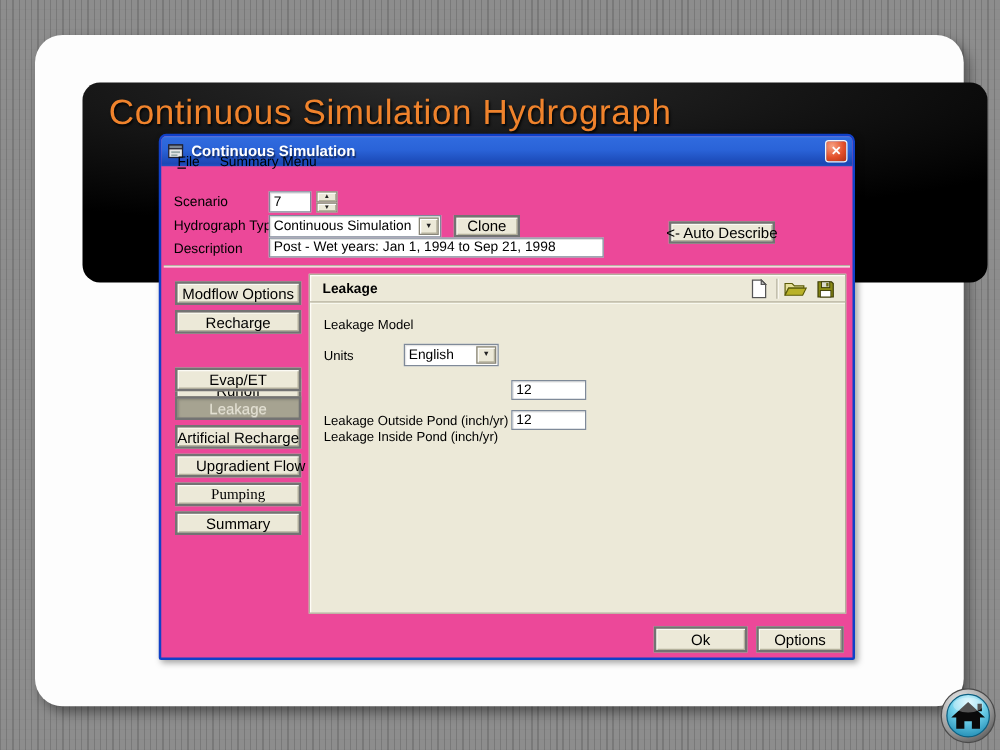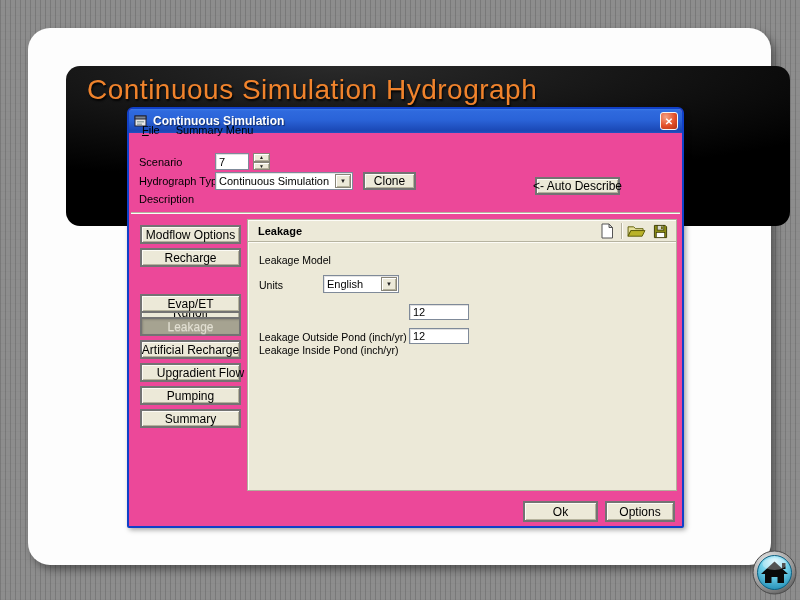--- a/index.html
+++ b/index.html
@@ -163,32 +163,33 @@
   </div>
 
   <div class="fieldlabel" style="top:66px;">Hydrograph Type</div>
   <div class="combo" style="left:86px; top:63px; width:138px; height:18px;">
     <span class="val">Continuous Simulation</span>
     <span class="drop">▼</span>
   </div>
   <div class="btn3d" style="left:234px; top:63px; width:53px; height:18px;">Clone</div>
 
   <div class="fieldlabel" style="top:84px;">Description</div>
+  <input class="tb" style="left: 86px; top: 81px; width: 268px; height: 16px;" value="Post - Wet years: Jan 1, 1994 to Sep 21, 1998">
   <div class="btn3d" style="left:360px; top:68px; width:85px; height:18px;margin-left:46px;">&lt;- Auto Describe</div>
 
   <div class="separator" style="top:103px;"></div>
 
   <div class="btn3d side-btn" style="top:116px;">Modflow Options</div>
   <div class="btn3d side-btn" style="top:139px;">Recharge</div>
   <div class="btn3d side-btn" style="top:162px;margin-top:32px;">Runoff</div>
   <div class="btn3d side-btn" style="top:185px;">Evap/ET</div>
   <div class="btn3d side-btn selected" style="top:208px;">Leakage</div>
   <div class="btn3d side-btn" style="top:231px;">Artificial Recharge</div>
   <div class="btn3d side-btn" style="top:254px;padding-left:20px;">Upgradient Flow</div>
-  <div class="btn3d side-btn" style="top:277px;">Pumping</div>
+  <div class="btn3d side-btn" style="top:277px;font-family:Liberation Serif, serif;">Pumping</div>
   <div class="btn3d side-btn" style="top:300px;">Summary</div>
 
   <div class="panel">
     <div class="panel-header">
       <span class="panel-title">Leakage</span>
       <div class="panel-toolbar">
         <div class="tool-btn">
           <svg width="14" height="16" viewBox="0 0 14 16">
             <path d="M2 1 H9 L12.5 4.5 V15 H2 Z" fill="#ffffff" stroke="#555" stroke-width="1"></path>
             <path d="M9 1 L12.5 4.5 H9 Z" fill="#d6d6d6" stroke="#555" stroke-width="1"></path>

